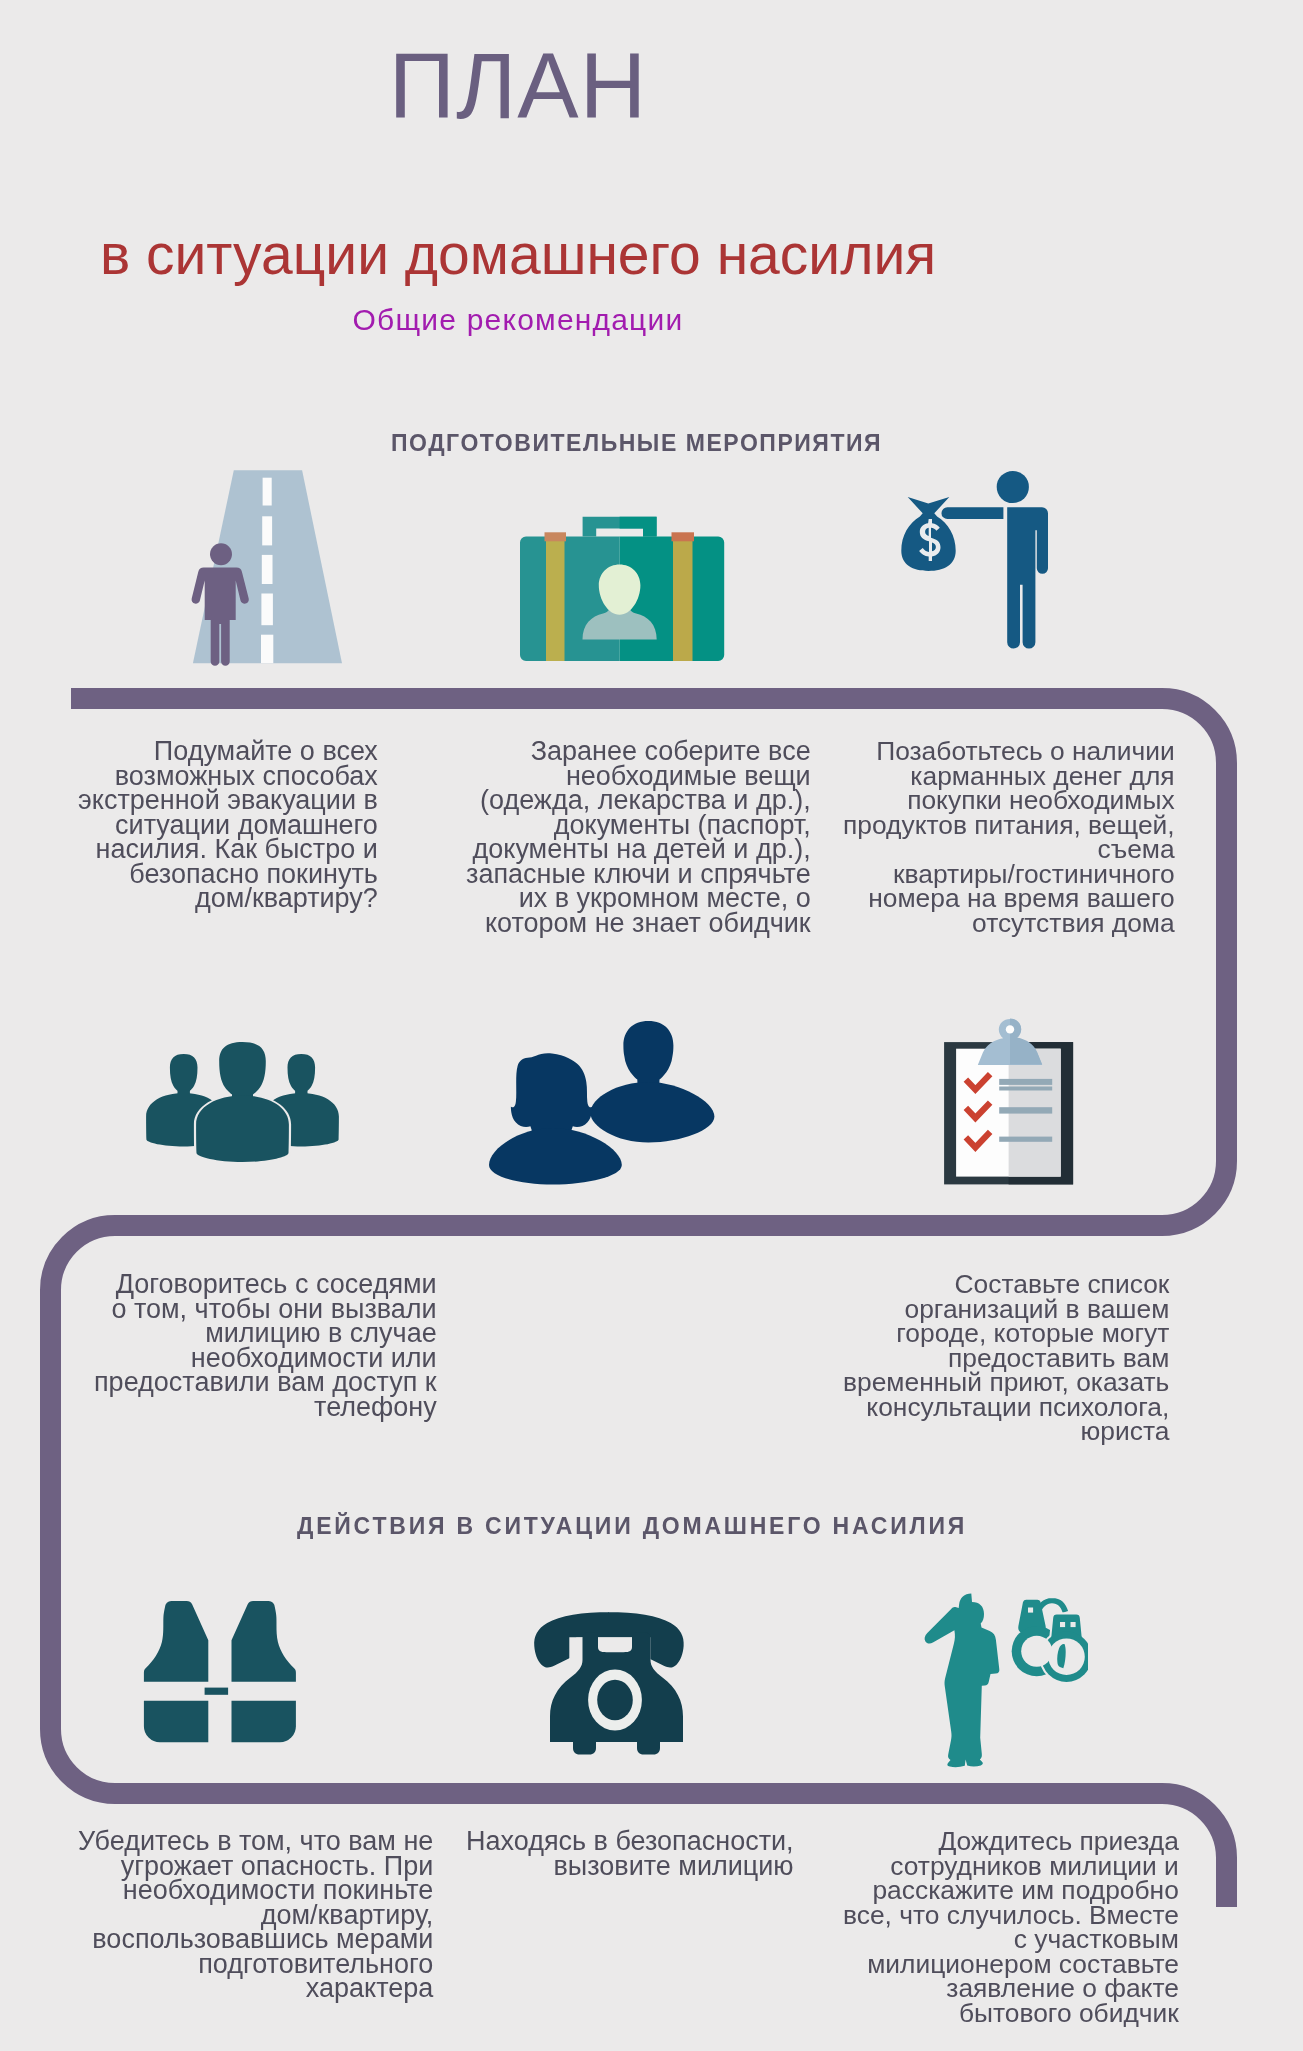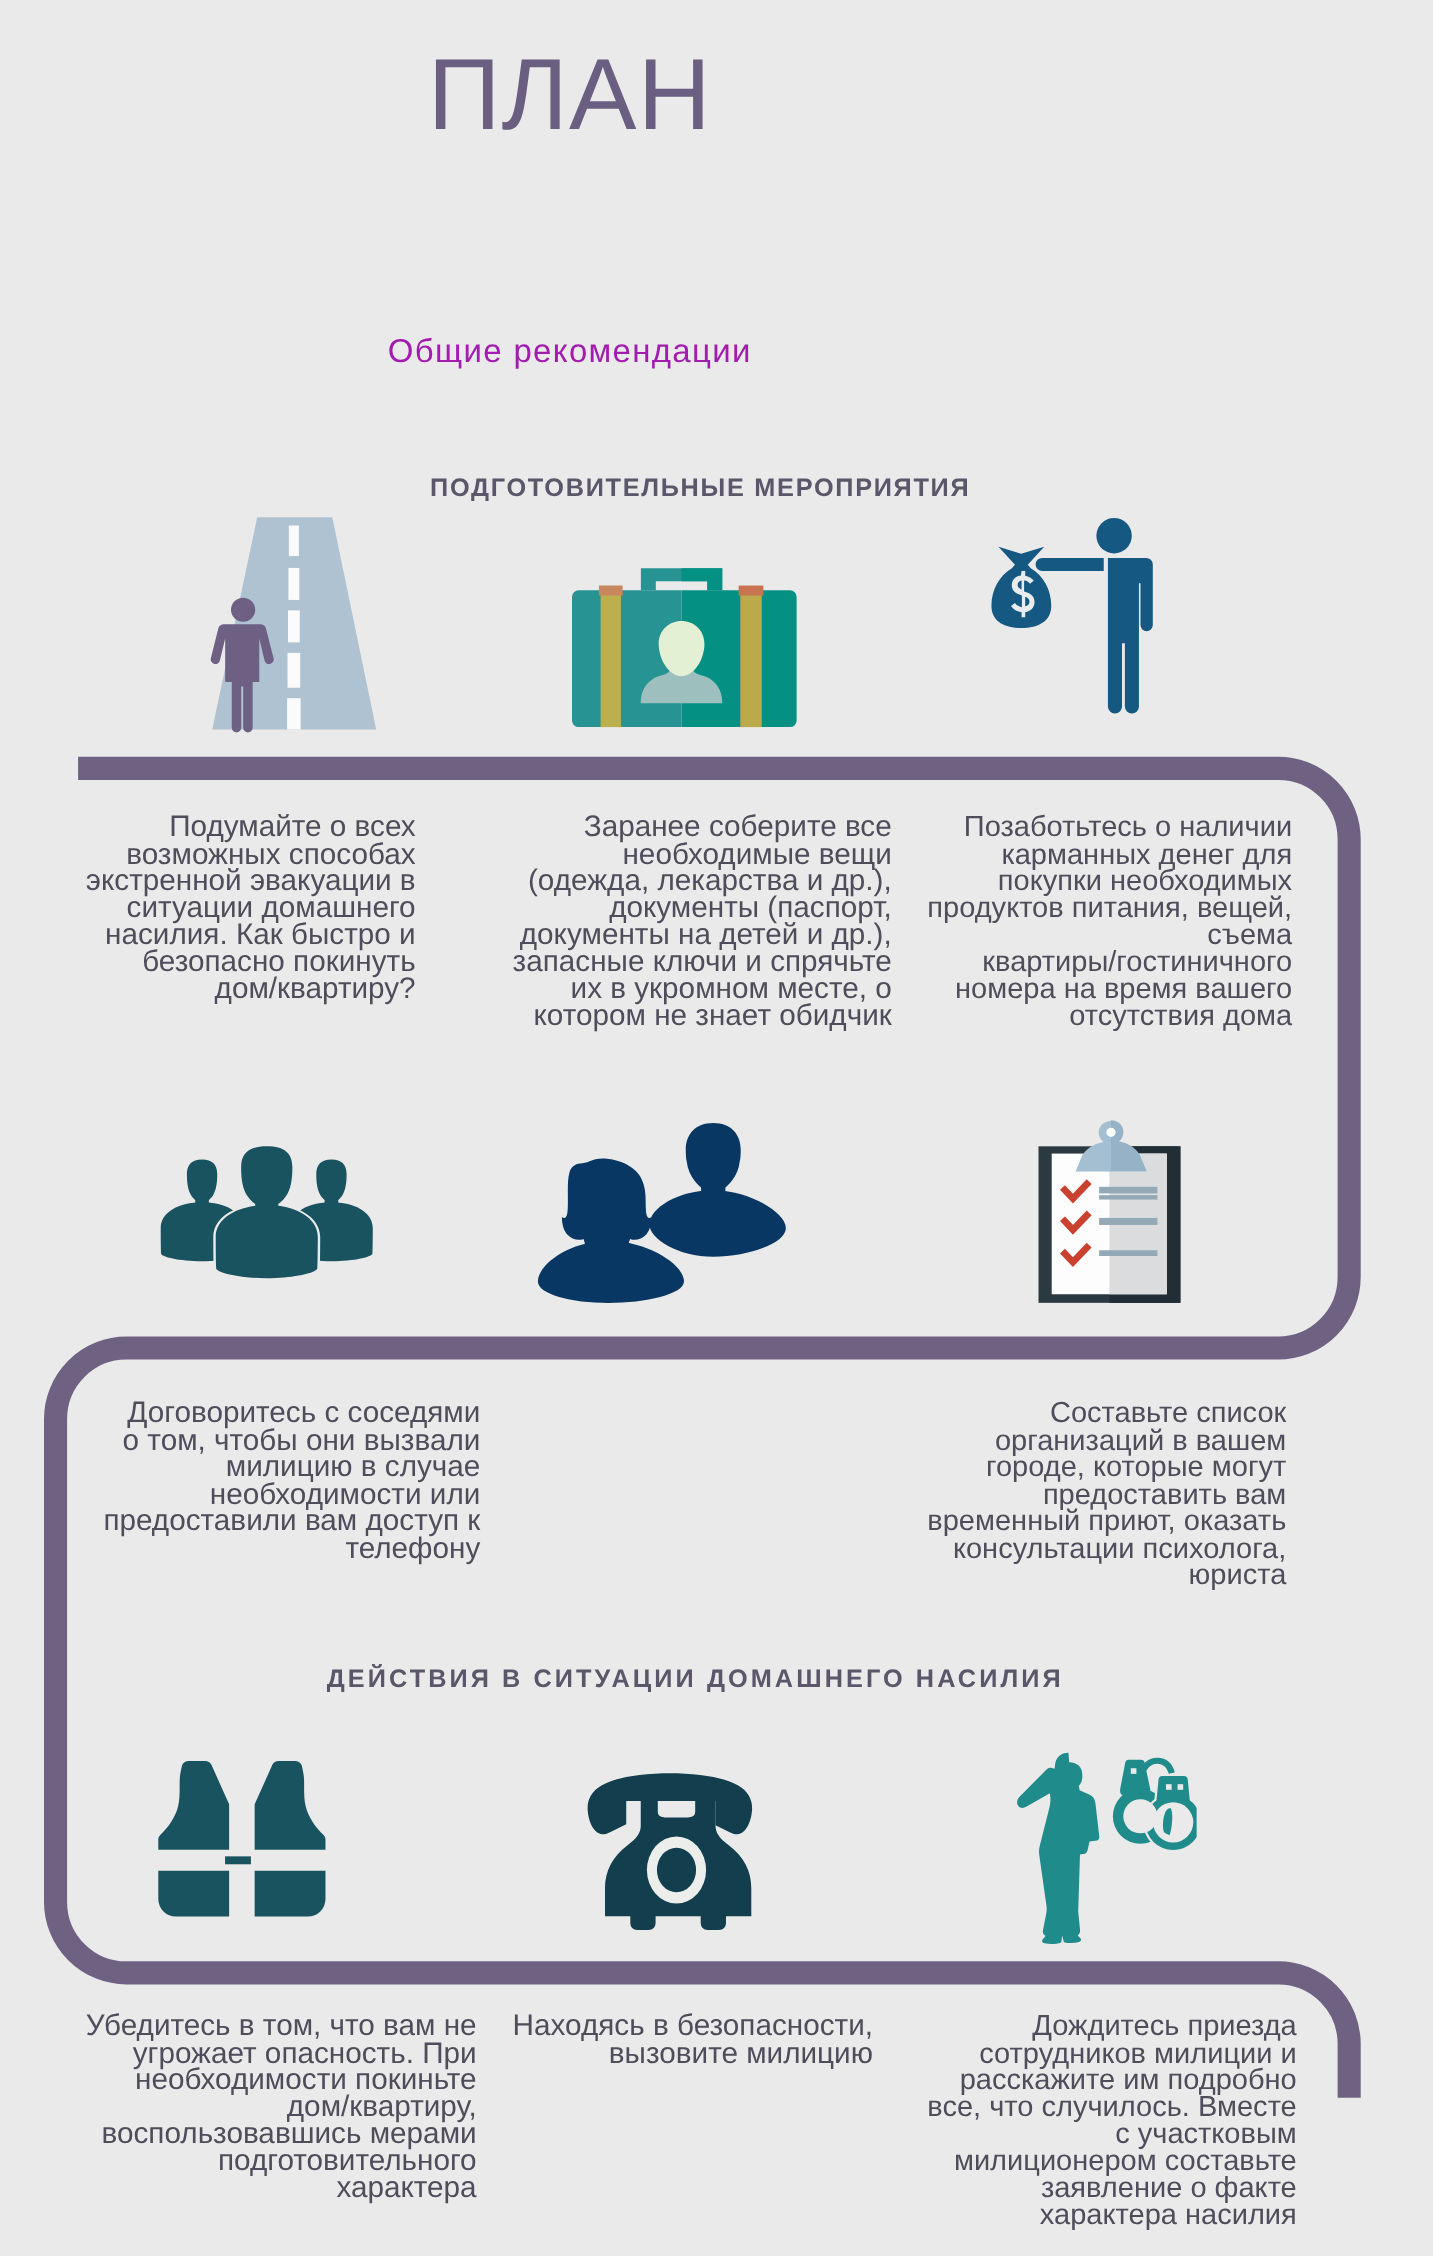--- a/index.html
+++ b/index.html
@@ -17,20 +17,21 @@
   .sec-h { position:absolute; color:#5b5669; font-size:23px; white-space:nowrap;font-weight:bold; }
 </style>
 </head>
 <body>
 
 <div class="page" id="root">
 <svg id="ribbon" viewBox="0 0 1303 2051">
   <path d="M 71 698.5 H 1162 A 64.5 64.5 0 0 1 1226.5 763 V 1161 A 64.5 64.5 0 0 1 1162 1225.5 H 115 A 64.5 64.5 0 0 0 50.5 1290 V 1729 A 64.5 64.5 0 0 0 115 1793.5 H 1162 A 64.5 64.5 0 0 1 1226.5 1857.5 V 1907" fill="none" stroke="#6e6182" stroke-width="21" stroke-linecap="butt"></path>
 </svg>
   <div class="t1 title1">ПЛАН</div>
+  <div class="t1 title3">в ситуации домашнего насилия</div>
   <div class="t1 title4">Общие рекомендации</div>
 
   <div class="sec-h" style="left:391px;top:430px;letter-spacing:1.54px">ПОДГОТОВИТЕЛЬНЫЕ МЕРОПРИЯТИЯ</div>
   <div class="sec-h" style="left:297px;top:1513px;letter-spacing:2.78px">ДЕЙСТВИЯ В СИТУАЦИИ ДОМАШНЕГО  НАСИЛИЯ</div>
 
   <svg class="abs" style="left:185px;top:462px;width:170px;height:210px" viewBox="0 0 170 210">
     <polygon points="48.8,8.3 117.1,8.3 157,201.2 7.9,201.2" fill="#aec2d1"></polygon>
     <g fill="#fbfbfb">
       <rect x="77.6" y="15.7" width="9.1" height="27.8"></rect>
       <rect x="77.2" y="54.3" width="9.9" height="29.1"></rect>
@@ -184,14 +185,14 @@
         <circle cx="148.5" cy="68.7" r="25.2"></circle>
       </g>
       <path d="M146.5 56.0 c-2.2 -0.5 -4.2 1.2 -5.5 4.4 c-1.5 3.8 -2.1 9.6 -1.6 13.9 c0.2 2.5 1.0 4.0 2.5 4.6 l3.4 1.4 c1.6 -4.8 2.4 -10.6 2.4 -16.4 c0 -3.1 -0.4 -6.0 -1.2 -7.9 z"></path>
       <g fill="#ebeaea">
         <rect x="110.0" y="19.5" width="5.1" height="5.1"></rect>
         <rect x="142.0" y="34.0" width="5.1" height="5.1"></rect>
         <rect x="152.5" y="34.0" width="5.1" height="5.1"></rect>
       </g>
     </g>
   </svg>
-  <div class="cardtext" style="left:843px;top:1829px;font-size:26.4px"><span>Дождитесь приезда</span><br><span>сотрудников милиции и</span><br><span>расскажите им подробно</span><br><span>все, что случилось. Вместе</span><br><span>с участковым</span><br><span>милиционером составьте</span><br><span>заявление о факте</span><br><span>характера насилия</span></div>
+  <div class="cardtext" style="left:843px;top:1829px;font-size:26.4px"><span>Дождитесь приезда</span><br><span>сотрудников милиции и</span><br><span>расскажите им подробно</span><br><span>все, что случилось. Вместе</span><br><span>с участковым</span><br><span>милиционером составьте</span><br><span>заявление о факте</span><br><span>бытового обидчик</span></div>
 </div>
 
 </body></html>

